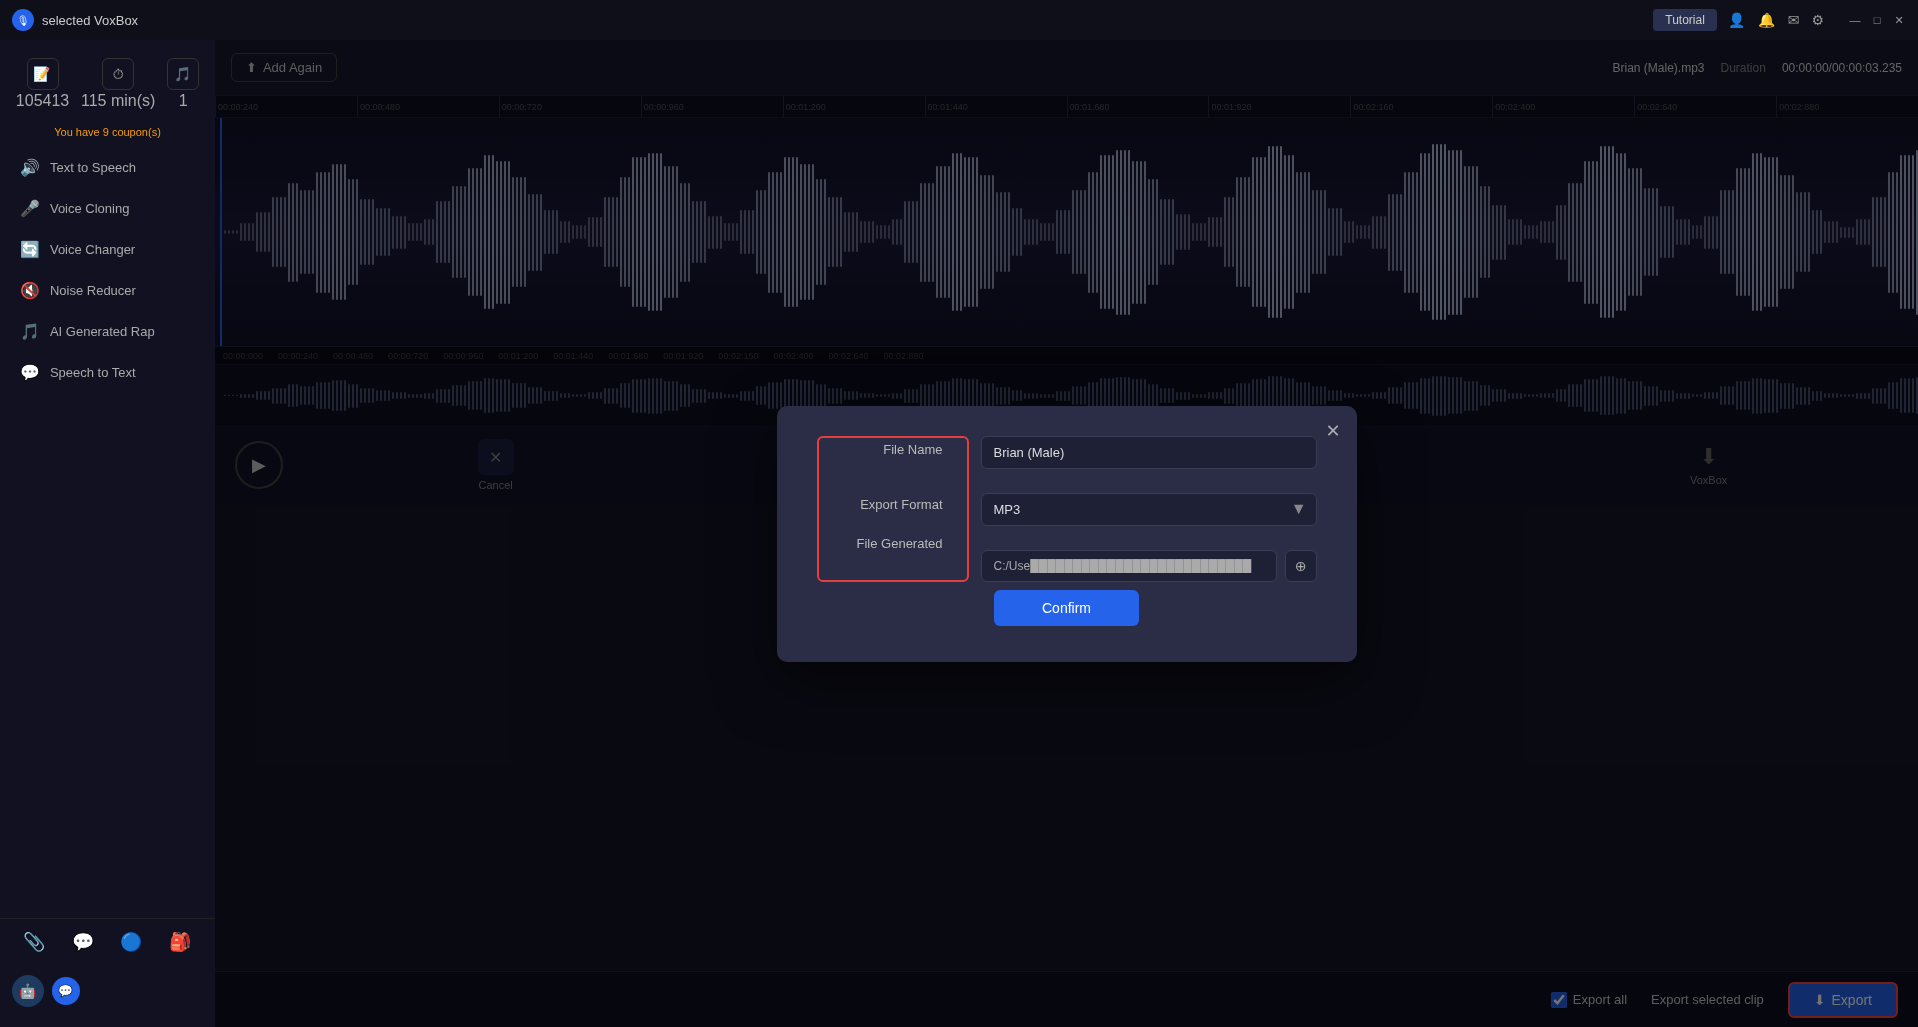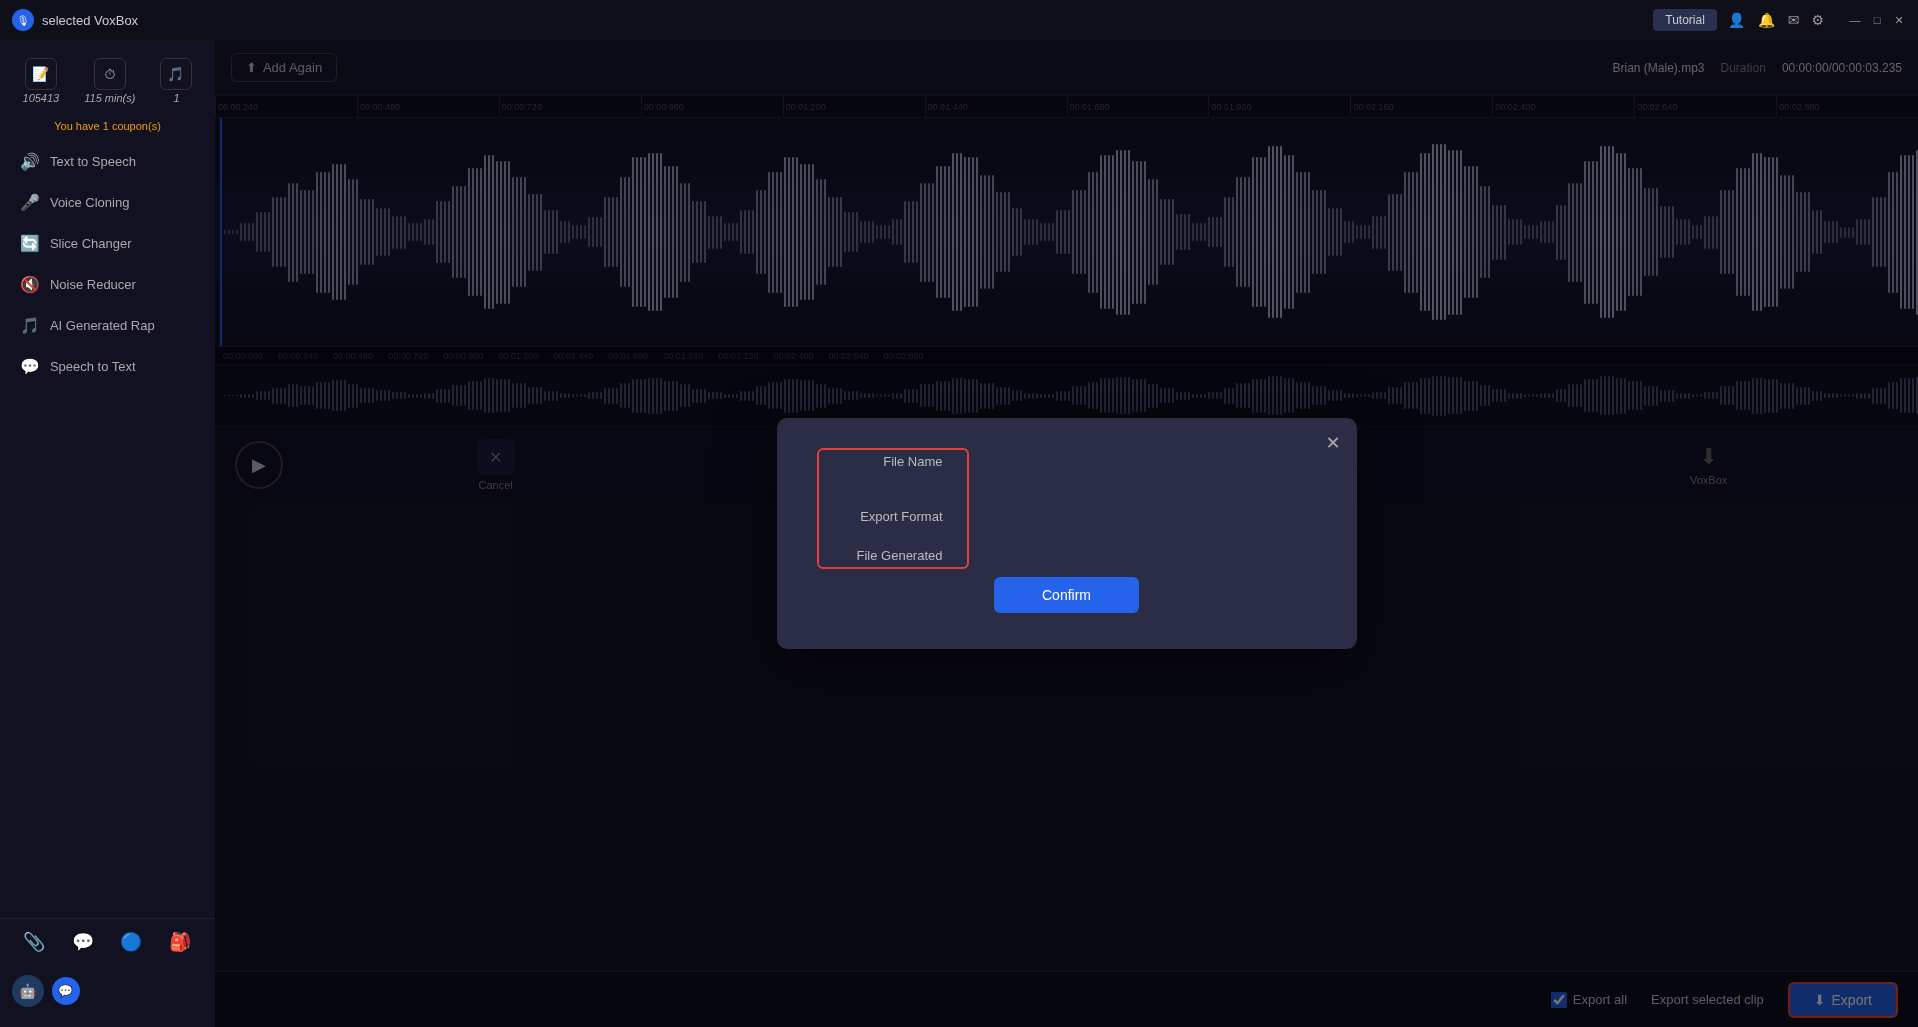--- a/index.html
+++ b/index.html
@@ -107,23 +107,22 @@
       height: 32px;
       border: 1px solid #333;
       border-radius: 6px;
       display: flex;
       align-items: center;
       justify-content: center;
       font-size: 14px;
       color: #aaa;
     }
     .stat-value {
-      font-size: 11px;
+      font-size: 16px;
       color: #aaa;
-      font-style: italic;
     }
     .coupon-banner {
       text-align: center;
       color: #f59e0b;
       font-size: 11px;
       padding: 4px 0 10px;
     }
     .sidebar-nav {
       display: flex;
       flex-direction: column;
@@ -542,34 +541,34 @@
       <div class="stat-item">
         <div class="stat-icon">⏱</div>
         <span class="stat-value">115 min(s)</span>
       </div>
       <div class="stat-item">
         <div class="stat-icon">🎵</div>
         <span class="stat-value">1</span>
       </div>
     </div>
 
-    <div class="coupon-banner">You have 1 coupon(s)</div>
+    <div class="coupon-banner">You have 9 coupon(s)</div>
 
     <nav class="sidebar-nav">
       <div class="nav-item">
         <span class="nav-icon">🔊</span>
         <span>Text to Speech</span>
       </div>
       <div class="nav-item">
         <span class="nav-icon">🎤</span>
         <span>Voice Cloning</span>
       </div>
       <div class="nav-item">
         <span class="nav-icon">🔄</span>
-        <span>Slice Changer</span>
+        <span>Voice Changer</span>
       </div>
       <div class="nav-item">
         <span class="nav-icon">🔇</span>
         <span>Noise Reducer</span>
       </div>
       <div class="nav-item">
         <span class="nav-icon">🎵</span>
         <span>AI Generated Rap</span>
       </div>
       <div class="nav-item">
@@ -1536,20 +1535,43 @@
               <span class="modal-label">File Name</span>
             </div>
             <div class="modal-row" style="margin-bottom:0;">
               <span class="modal-label">Export Format</span>
             </div>
             <div class="modal-row" style="margin-bottom:0;">
               <span class="modal-label">File Generated</span>
             </div>
           </div>
 
+          <div style="flex:1; display:flex; flex-direction:column; gap:24px; padding-left:12px;">
+            <div>
+              <input class="modal-input" type="text" value="Brian (Male)" style="width: 100%;">
+            </div>
+            <div>
+              <div class="modal-select-wrapper">
+                <select class="modal-select" style="width:100%;">
+                  <option>MP3</option>
+                  <option>WAV</option>
+                  <option>OGG</option>
+                  <option>FLAC</option>
+                  <option>M4A</option>
+                </select>
+                <span class="modal-select-arrow">▼</span>
+              </div>
+            </div>
+            <div>
+              <div class="modal-location-row">
+                <input class="modal-location-input" type="text" value="C:/Use██████████████████████████" style="">
+                <button class="modal-folder-btn">⊕</button>
+              </div>
+            </div>
+          </div>
         </div>
 
         <div class="modal-confirm-row">
           <button class="confirm-btn">Confirm</button>
         </div>
       </div>
     </div>
 
   </div>
 </div>

